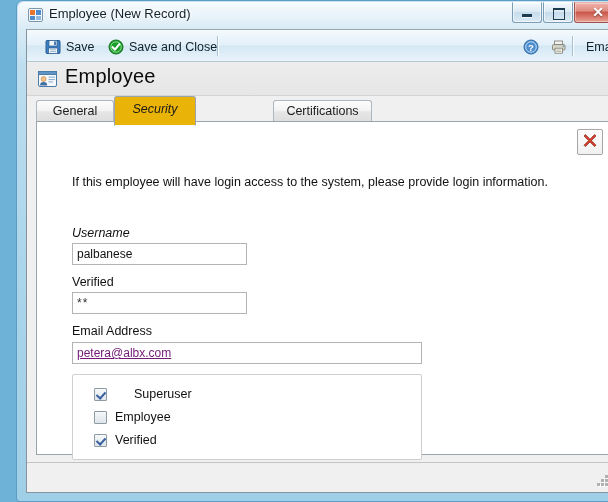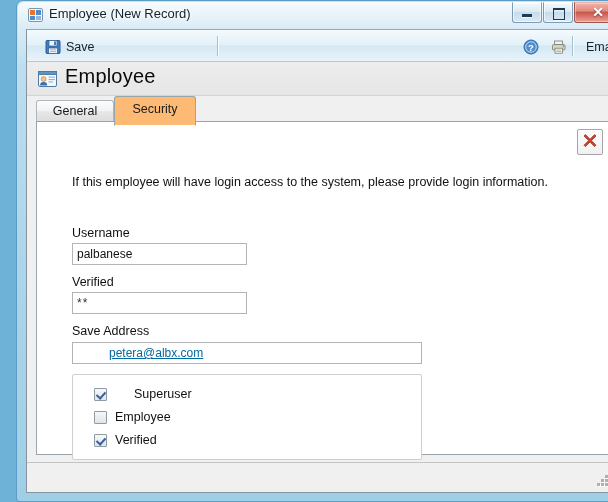--- a/index.html
+++ b/index.html
@@ -155,24 +155,25 @@
     border-radius: 3px 3px 0 0;
     background: linear-gradient(to bottom, #fdfdfd 0%, #f3f3f3 45%, #e6e6e6 52%, #dddddd 100%);
     font-size: 12.5px; color: #1a1a1a;
     text-align: center;
     line-height: 21px;
     cursor: default;
   }
   .tab.active {
     top: 0; height: 30px;
     line-height: 24px;
-    background: #fdba74;
+    background: #eab308;
     border-color: #9aa4ab;
     border-bottom: 1px solid #ffffff;
     z-index: 5;
+    font-style: italic;
   }
 
   
   .panel {
     position: absolute; left: 9px; top: 91px;
     width: 576px; height: 334px;
     box-sizing: border-box;
     background: #ffffff;
     border: 1px solid #9aa4ab;
   }
@@ -209,23 +210,22 @@
     padding: 2px 4px;
     line-height: 16px;
     font-family: "Liberation Sans", sans-serif;
     outline: none;
   }
   .textbox.pw {
     letter-spacing: 1px;
     color: #333;
   }
   .emaillink {
-    color: #0369a1;
+    color: #701a75;
     text-decoration: underline;
-    margin-left: 32px;
   }
 
   .checkgroup {
     position: absolute; left: 35px; top: 252px;
     width: 350px; height: 86px;
     box-sizing: border-box;
     border: 1px solid #cfcfcf;
     border-radius: 2px;
     background: #ffffff;
   }
@@ -310,20 +310,30 @@
             <rect x="4" y="1.5" width="8" height="5.5" fill="#f2f6fa" stroke="#2a5d93" stroke-width="0.7"></rect>
             <rect x="9" y="2.4" width="2" height="3.6" fill="#4a7ab0"></rect>
             <rect x="3.5" y="9" width="9" height="5.5" fill="#eef3f8" stroke="#2a5d93" stroke-width="0.7"></rect>
             <rect x="5" y="10.3" width="6" height="0.9" fill="#9db5cd"></rect>
             <rect x="5" y="12" width="6" height="0.9" fill="#9db5cd"></rect>
           </svg>
         </span>
         <span>Save</span>
       </div>
 
+      <div class="tb-item" style="left:75px;">
+        <span class="tb-icon">
+          <svg width="16" height="16" viewBox="0 0 16 16">
+            <circle cx="8" cy="8" r="7" fill="#1f9e2e" stroke="#11701d"></circle>
+            <circle cx="8" cy="8" r="5.2" fill="none" stroke="#7fdc8a" stroke-width="1"></circle>
+            <path d="M4.6 8.2 L6.9 10.6 L11.4 5.2" fill="none" stroke="#ffffff" stroke-width="2.1" stroke-linecap="round" stroke-linejoin="round"></path>
+          </svg>
+        </span>
+        <span>Save and Close</span>
+      </div>
 
       <div class="tb-sep" style="left:190px;"></div>
 
       <div class="tb-item" style="left:490px;">
         <span class="tb-icon">
           <svg width="16" height="16" viewBox="0 0 16 16">
             <circle cx="8" cy="8" r="7" fill="#4f8fcf" stroke="#2f6ba8"></circle>
             <circle cx="8" cy="8" r="5.3" fill="none" stroke="#b9d8f2" stroke-width="1"></circle>
             <text x="8" y="11.6" font-family="Liberation Sans, sans-serif" font-size="9.5" font-weight="bold" fill="#ffffff" text-anchor="middle">?</text>
           </svg>
@@ -361,41 +371,42 @@
           <rect x="10.5" y="9" width="6.5" height="1.1" fill="#8fb0cd"></rect>
           <rect x="10.5" y="11.4" width="4.5" height="1.1" fill="#8fb0cd"></rect>
         </svg>
       </span>
       <span class="header-title">Employee</span>
     </div>
 
     <div class="tabstrip">
       <div class="tab" style="left:9px;  width:78px;">General</div>
       <div class="tab active" style="left:87px; width:82px;">Security</div>
+      <div class="tab" style="left:246px;width:99px;">Certifications</div>
     </div>
 
     <div class="panel">
 
       <div class="delete-btn">
         <span>
           <svg width="16" height="16" viewBox="0 0 16 16">
             <path d="M3.4 2.6 L8 7.2 L12.6 2.6 L14 4 L9.4 8.6 L14 13.2 L12.6 14.6 L8 10 L3.4 14.6 L2 13.2 L6.6 8.6 L2 4 Z" fill="#d6402a" stroke="#8d2414" stroke-width="0.7" stroke-linejoin="round"></path>
           </svg>
         </span>
       </div>
 
       <div class="intro-text">If this employee will have login access to the system, please provide login information.</div>
 
-      <div class="field-label" style="left:35px; top:104px;">Username</div>
+      <div class="field-label" style="left:35px; top:104px;font-style:italic;">Username</div>
       <input class="textbox" style="left: 35px; top: 121px; width: 175px; height: 22px;" value="palbanese">
 
       <div class="field-label" style="left:35px; top:153px;">Verified</div>
       <input class="textbox pw" style="left: 35px; top: 170px; width: 175px; height: 22px;" value="**">
 
-      <div class="field-label" style="left:35px; top:202px;">Save Address</div>
+      <div class="field-label" style="left:35px; top:202px;">Email Address</div>
       <div class="textbox" style="left:35px; top:220px; width:350px; height:22px; display:flex; align-items:center;">
         <span class="emaillink">petera@albx.com</span>
       </div>
 
       <div class="checkgroup">
         <div class="checkrow" style="top:12px;gap:27px;">
           <span class="cb checked"></span>
           <span>Superuser</span>
         </div>
         <div class="checkrow" style="top:35px;">

